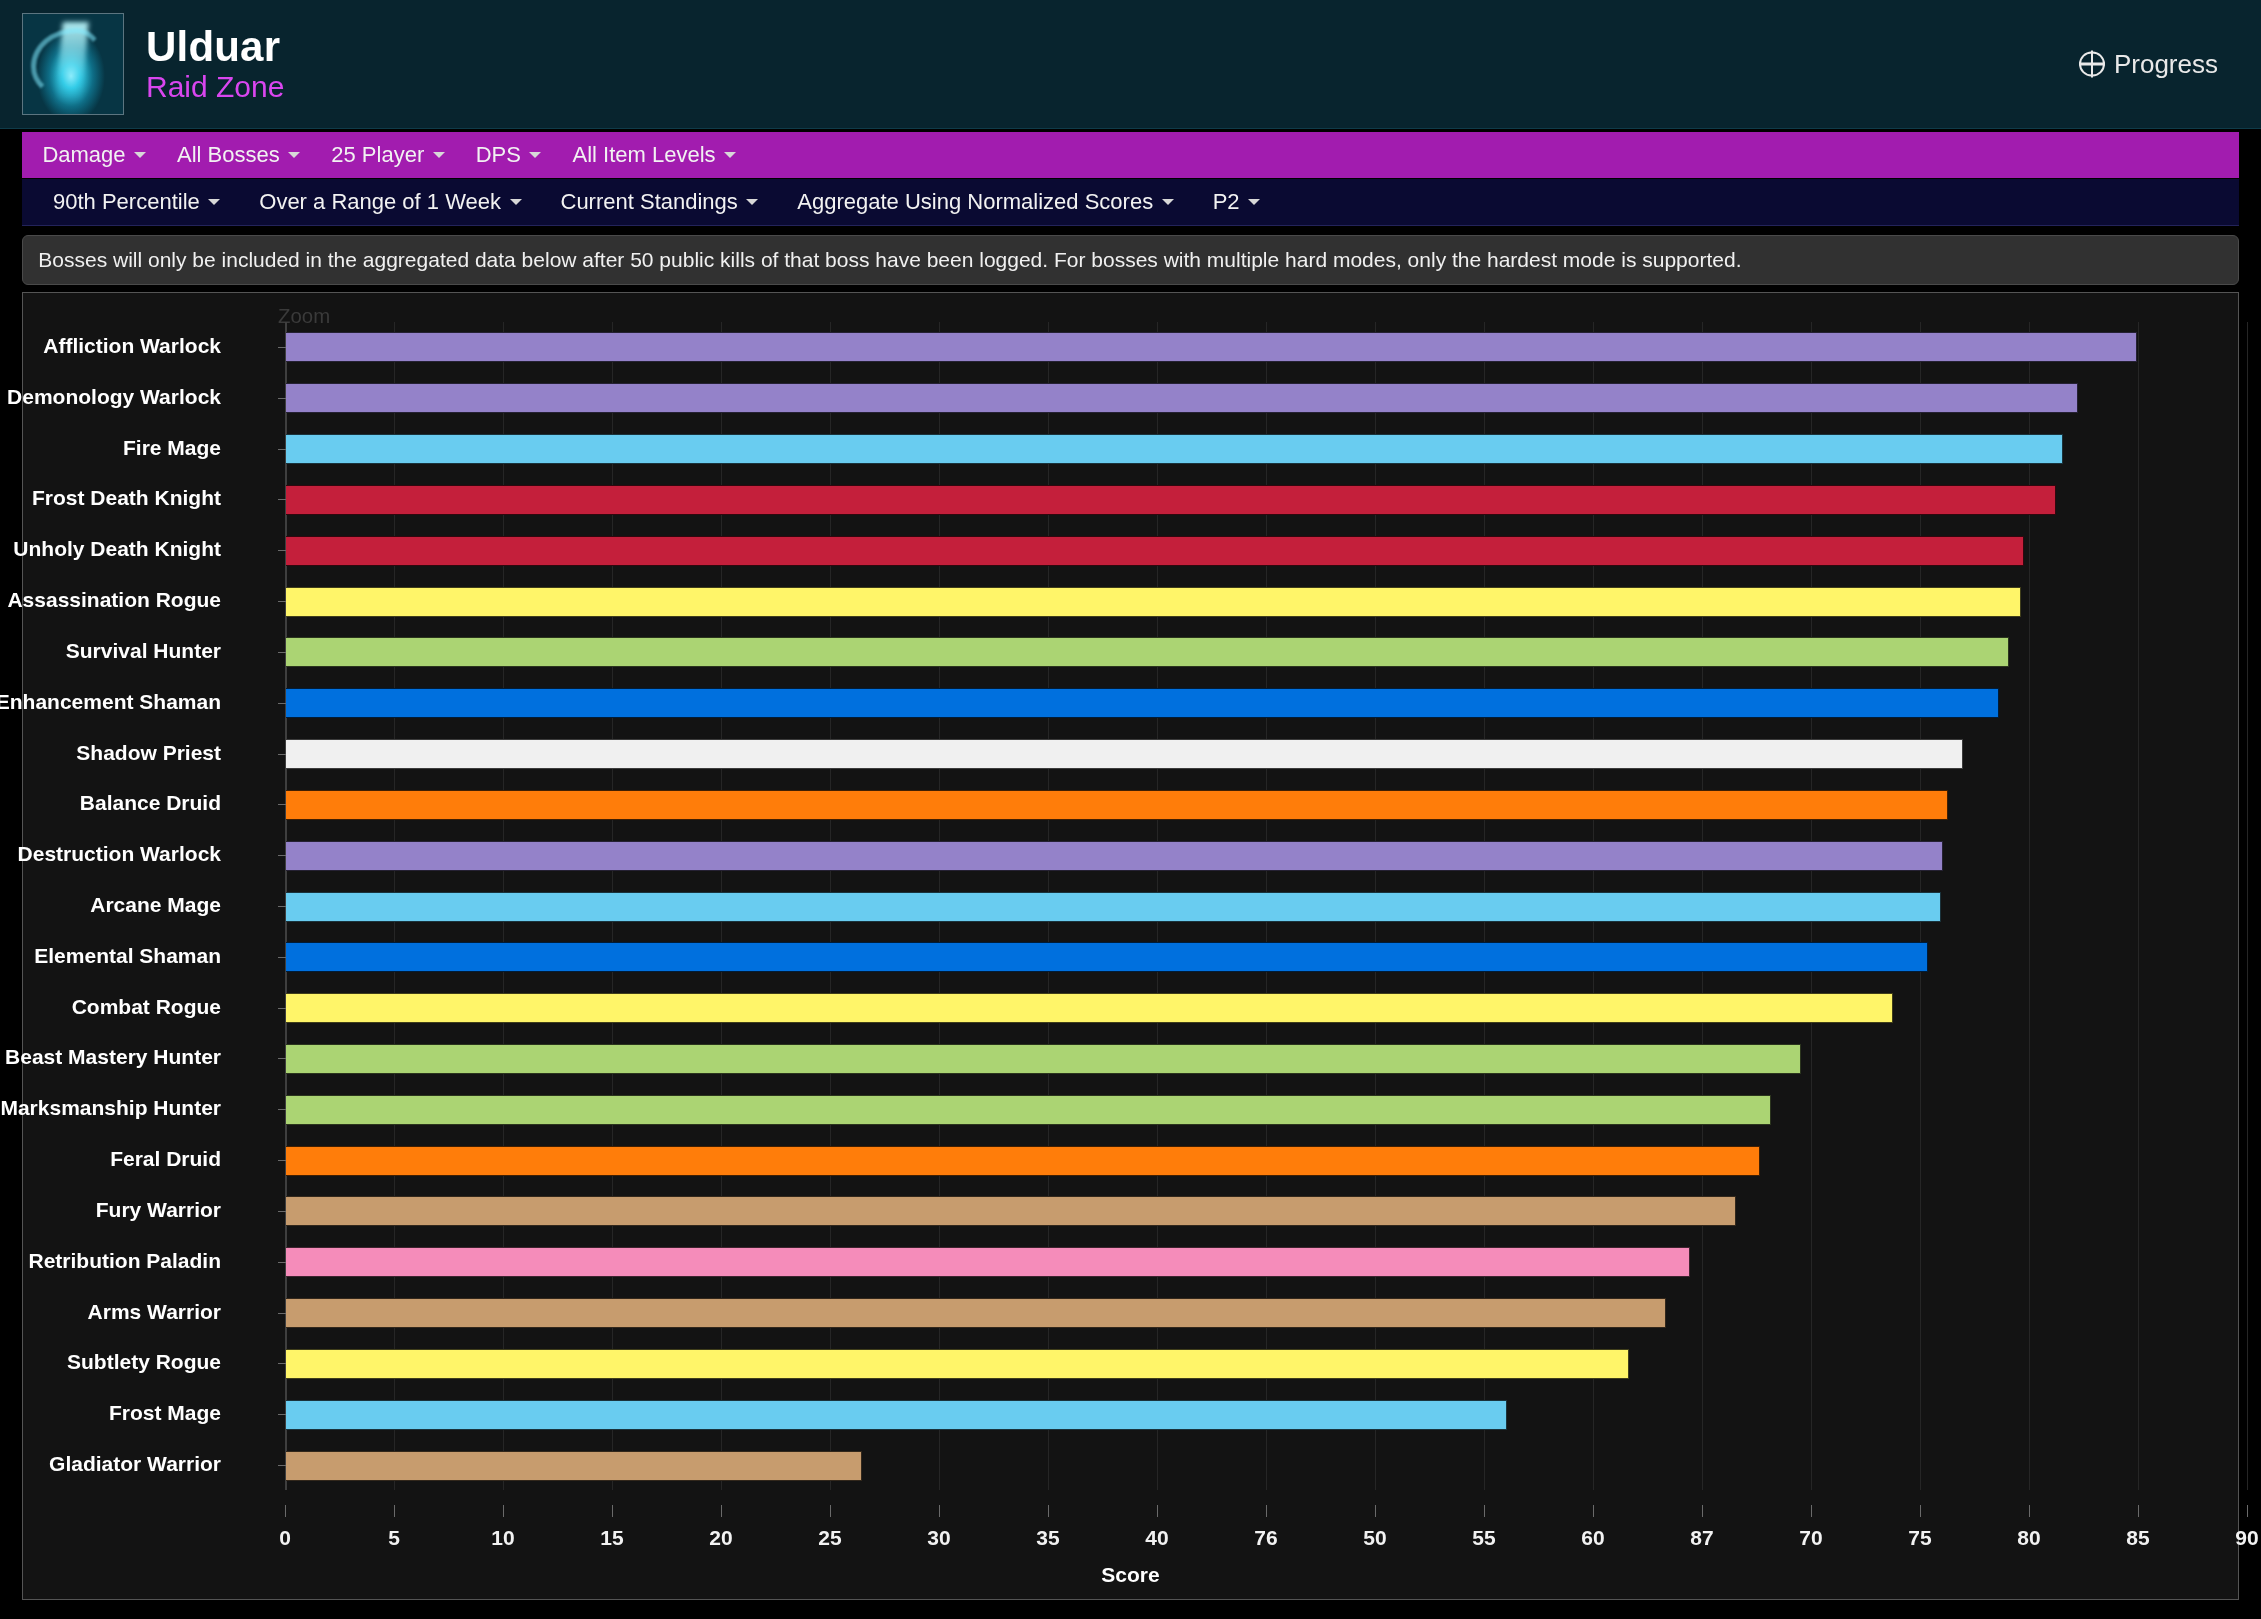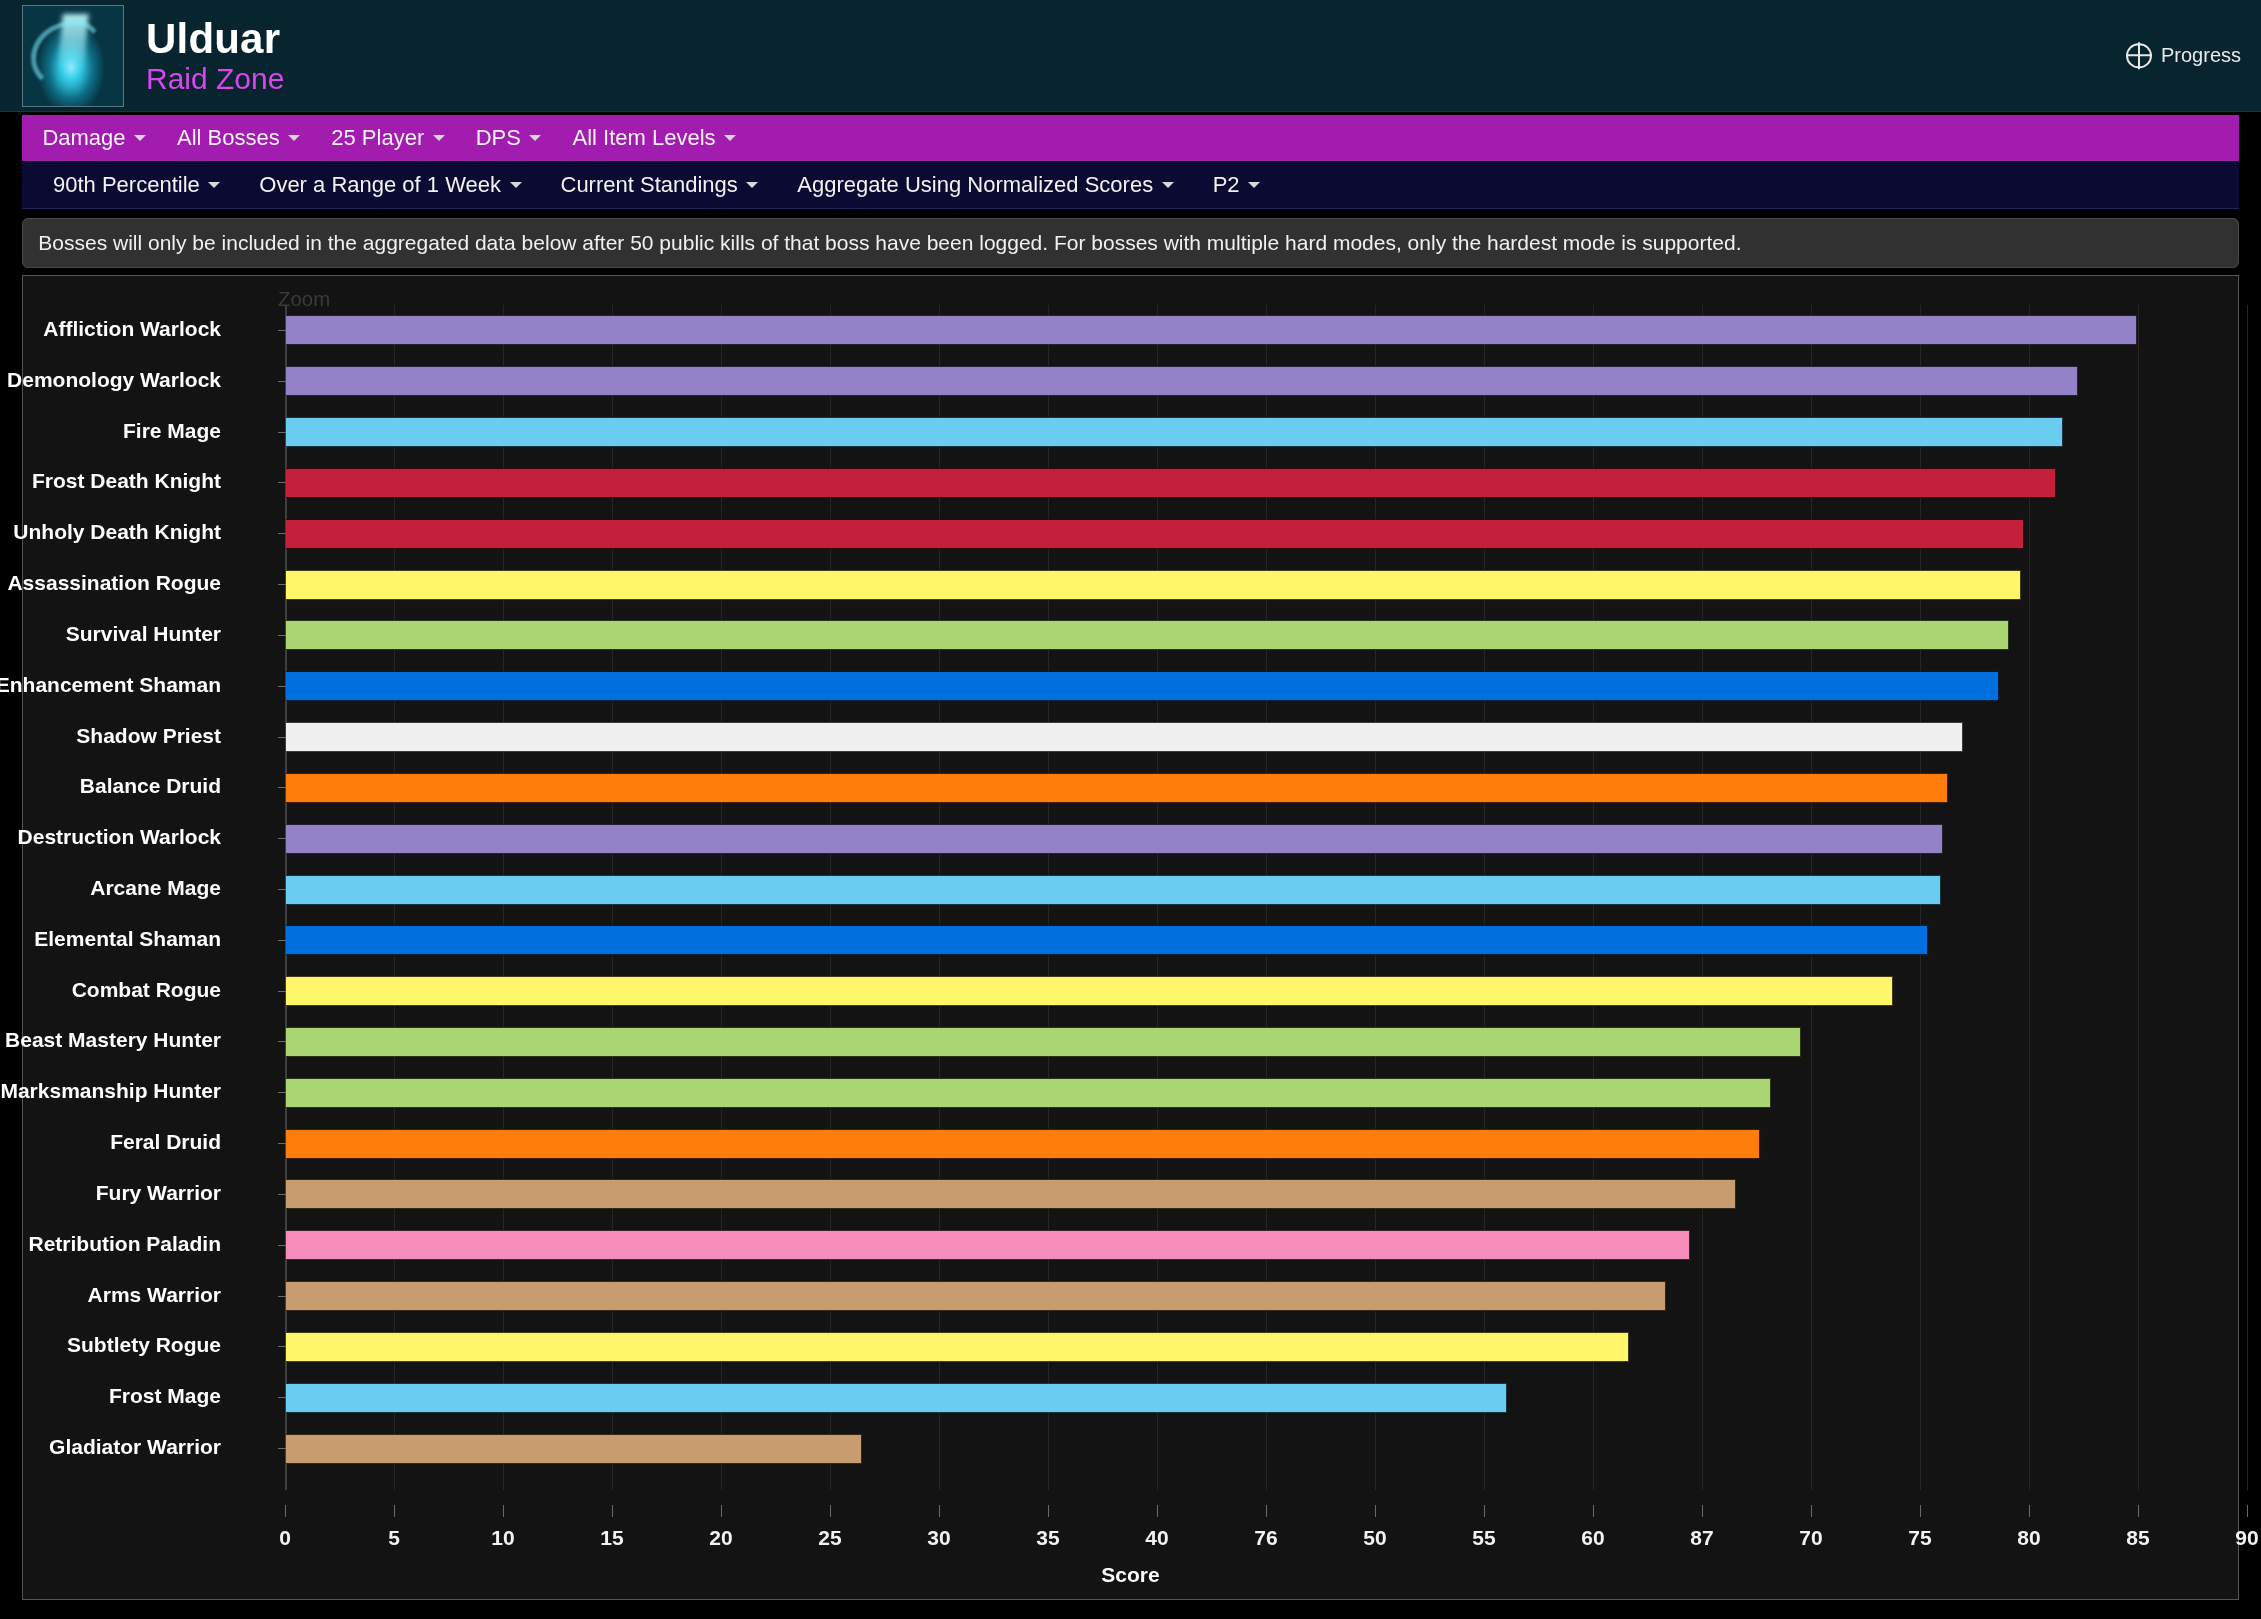--- a/index.html
+++ b/index.html
@@ -12,21 +12,21 @@
   }
   .app {
     width: 2261px; height: 1619px;
     background: #000;
     position: relative;
     display: flex; flex-direction: column;
   }
 
   
   .zone-header {
-    height: 112px;
+    height: 129px;
     background: #08242e;
     border-bottom: 1.7px solid #0f3b49;
     display: flex; align-items: center;
     padding: 0 22px;
     position: relative;
     flex: 0 0 auto;
   }
   .zone-icon {
     width: 102px; height: 102px;
     border: 1.7px solid #5c7580;
@@ -57,23 +57,23 @@
   }
   .zone-titles { margin-left: 22px; line-height: 1.05; }
   .zone-name {
     font-size: 42px; font-weight: bold; color: #ffffff;
     letter-spacing: 0.2px;
   }
   .zone-sub {
     font-size: 30px; color: #d946ef; margin-top: 2px;
   }
   .progress-link {
-    position: absolute; right: 20px; top: 50%;
+    position: absolute; right: 43px; top: 50%;
     transform: translateY(-50%);
-    color: #e9e9e9; font-size: 20px;
+    color: #e9e9e9; font-size: 26px;
     display: flex; align-items: center; gap: 9.3px;
     cursor: pointer;
   }
   .globe-icon {
     width: 25.5px; height: 25.5px; border-radius: 50%;
     border: 2.5px solid #e9e9e9;
     position: relative; display: inline-block;
   }
   .globe-icon::before {
     content: ""; position: absolute; left: 50%; top: -2.5px; bottom: -2.5px;

